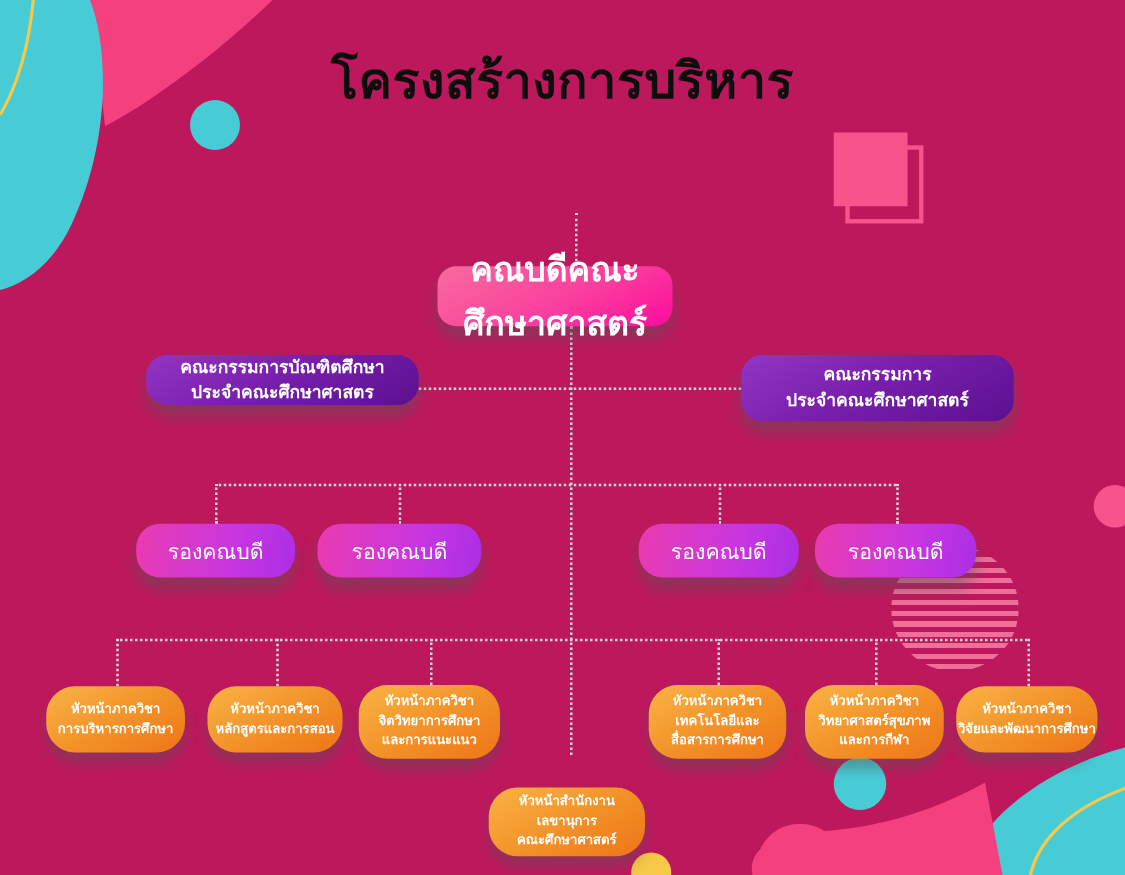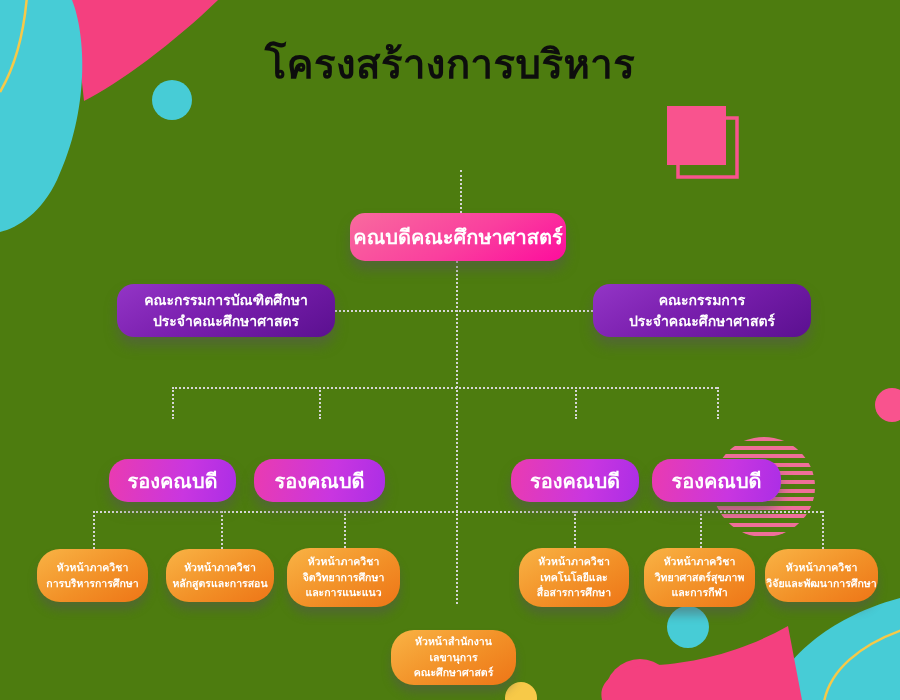--- a/index.html
+++ b/index.html
@@ -1,17 +1,17 @@
 <!DOCTYPE html>
 <html><head>
 <meta charset="utf-8">
 <style>
   html,body{margin:0;padding:0;background:#fff;}
   .stage{
-    position:relative;width:900px;height:700px;background:#4d7c0f;
+    position:relative;width:900px;height:700px;background:#be185d;
     overflow:hidden;font-family:"DejaVu Sans",sans-serif;
   }
   .deco-svg{position:absolute;left:0;top:0;z-index:0;}
   .striped-circle{
     position:absolute;left:713px;top:437px;width:102px;height:100px;
     border-radius:50%;z-index:0;
     background:repeating-linear-gradient(180deg,#ef6f9a 0px,#ef6f9a 4px,transparent 4px,transparent 8.6px);
   }
   .page-title{
     position:absolute;left:0;right:0;top:32px;text-align:center;
@@ -25,30 +25,30 @@
   .node{
     position:absolute;z-index:2;display:flex;align-items:center;justify-content:center;
     color:#ffffff;text-align:center;white-space:pre-line;
     box-shadow:0 9px 12px rgba(85,85,85,.5);
   }
   .node.pink{
     background:linear-gradient(150deg,#f86b9e 0%,#fa3f9e 55%,#fd0c9d 100%);
     border-radius:15px;font-weight:700;
   }
   .node.president{left:388px;top:126px;width:152px;height:44px;font-size:23px;}
-  .node.dean{left:350px;top:213px;width:216px;height:48px;font-size:20px;}
+  .node.dean{left:350px;top:213px;width:188px;height:48px;font-size:27px;}
   .node.purple{
     background:linear-gradient(150deg,#9335c6 0%,#7a1fae 45%,#5b1090 100%);
     border-radius:17px;font-size:14px;line-height:1.45;font-weight:700;
   }
-  .node.committee-left{left:117px;top:284px;width:218px;height:53px;}
+  .node.committee-left{left:117px;top:284px;width:218px;height:40px;}
   .node.committee-right{left:593px;top:284px;width:218px;height:53px;}
   .node.violet{
     background:linear-gradient(100deg,#ea3bb0 0%,#c936e0 60%,#ab2ee6 100%);
-    border-radius:19px;font-size:20px;font-weight:700;margin-top:40px;
+    border-radius:19px;font-size:17px;font-weight:400;
   }
   .node.vice1{left:109px;top:419px;width:127px;height:43px;}
   .node.vice2{left:254px;top:419px;width:131px;height:43px;}
   .node.vice3{left:511px;top:419px;width:128px;height:43px;}
   .node.vice4{left:652px;top:419px;width:129px;height:43px;}
   .node.orange{
     background:linear-gradient(150deg,#f9b345 0%,#f29027 55%,#ee7517 100%);
     border-radius:23px;font-size:10.5px;line-height:1.5;font-weight:700;
     box-shadow:0 8px 10px rgba(85,85,85,.45);
   }

